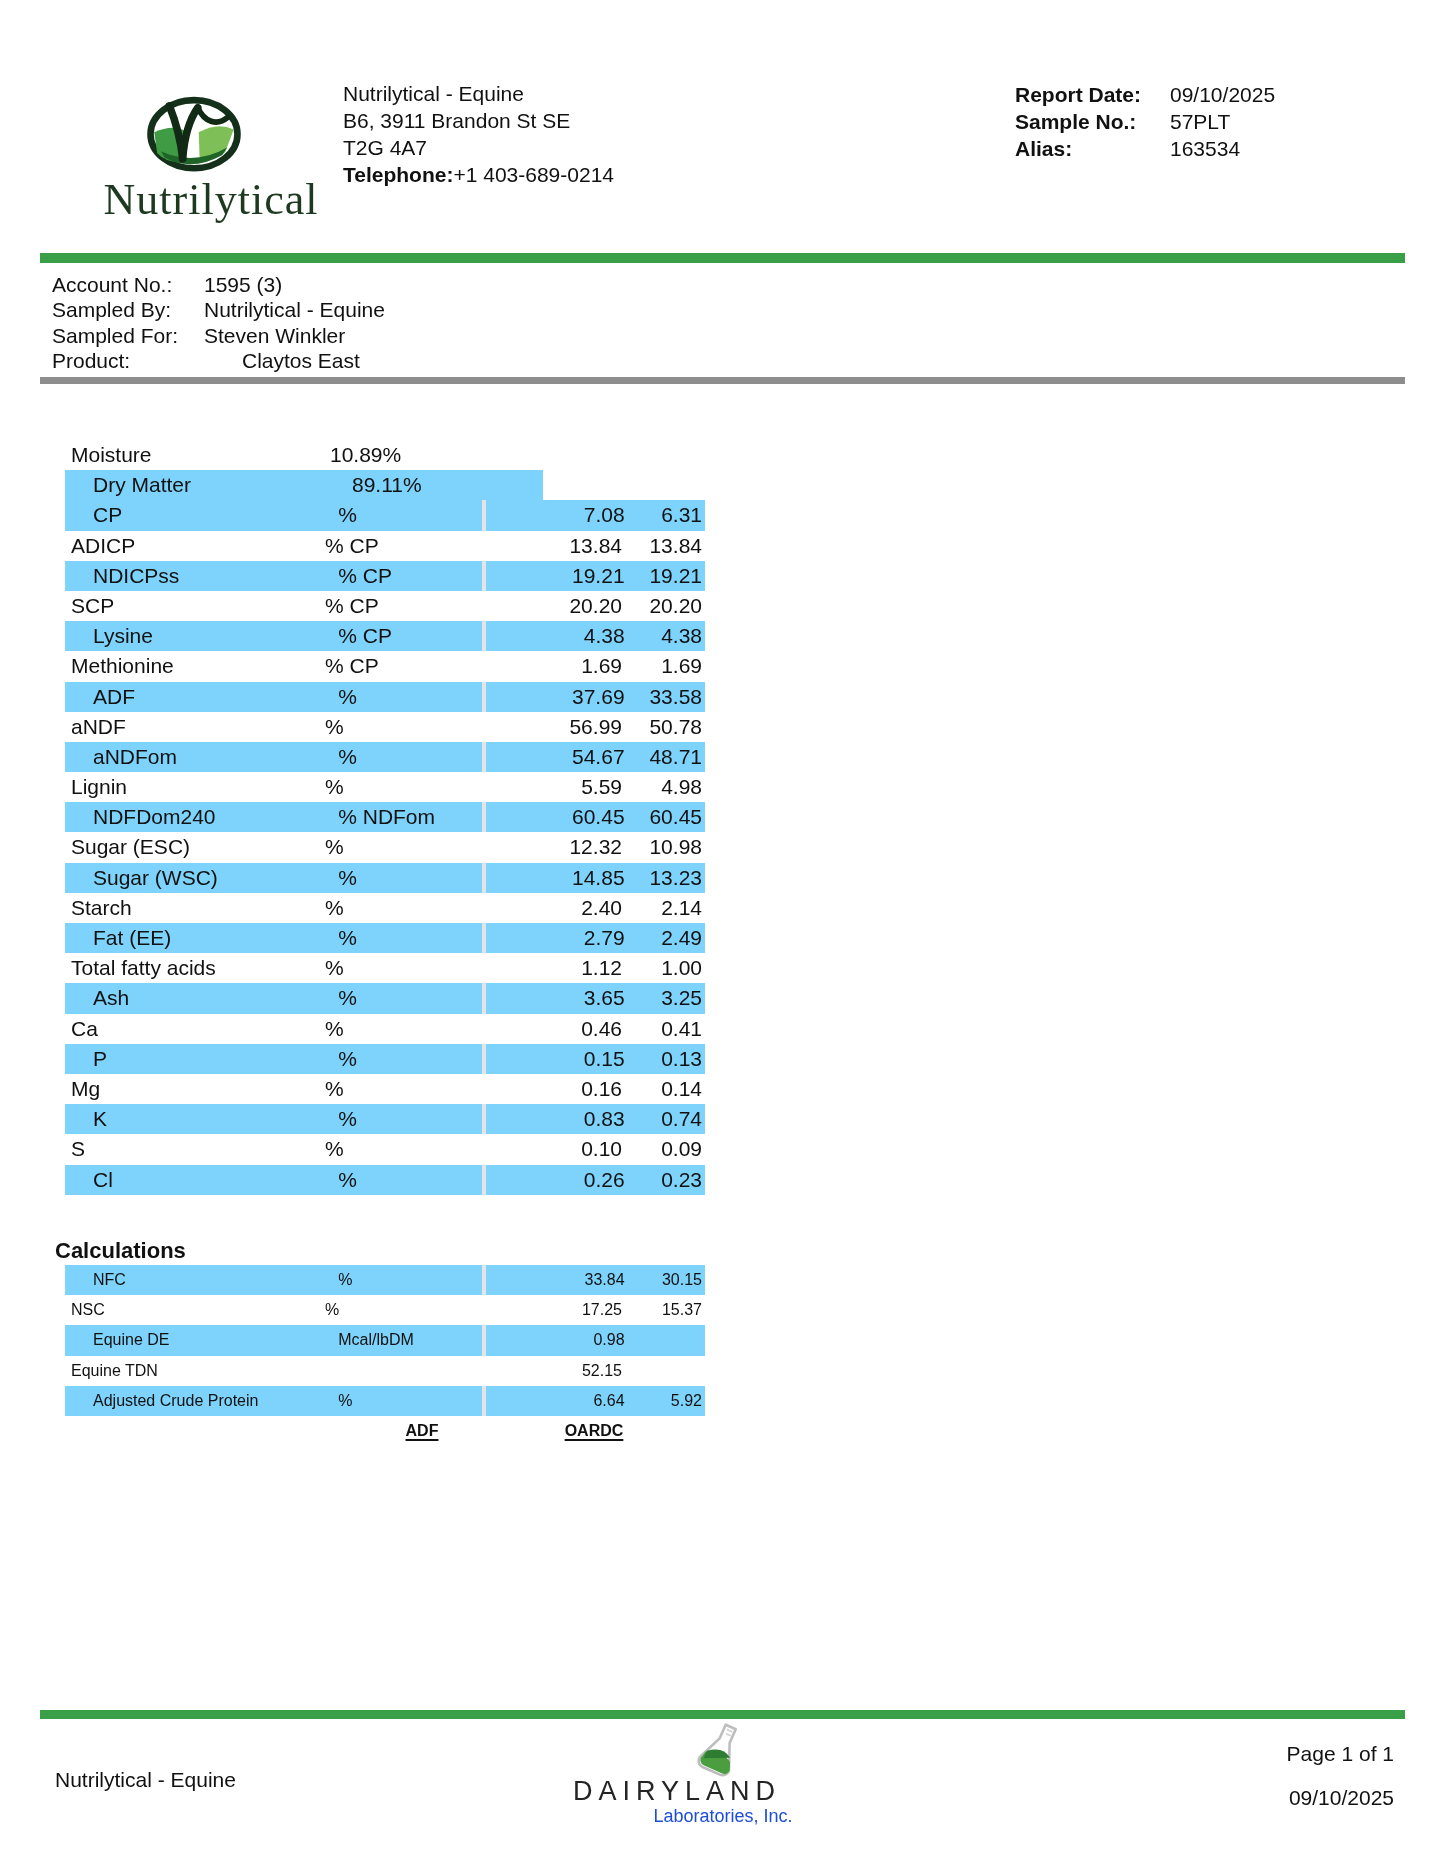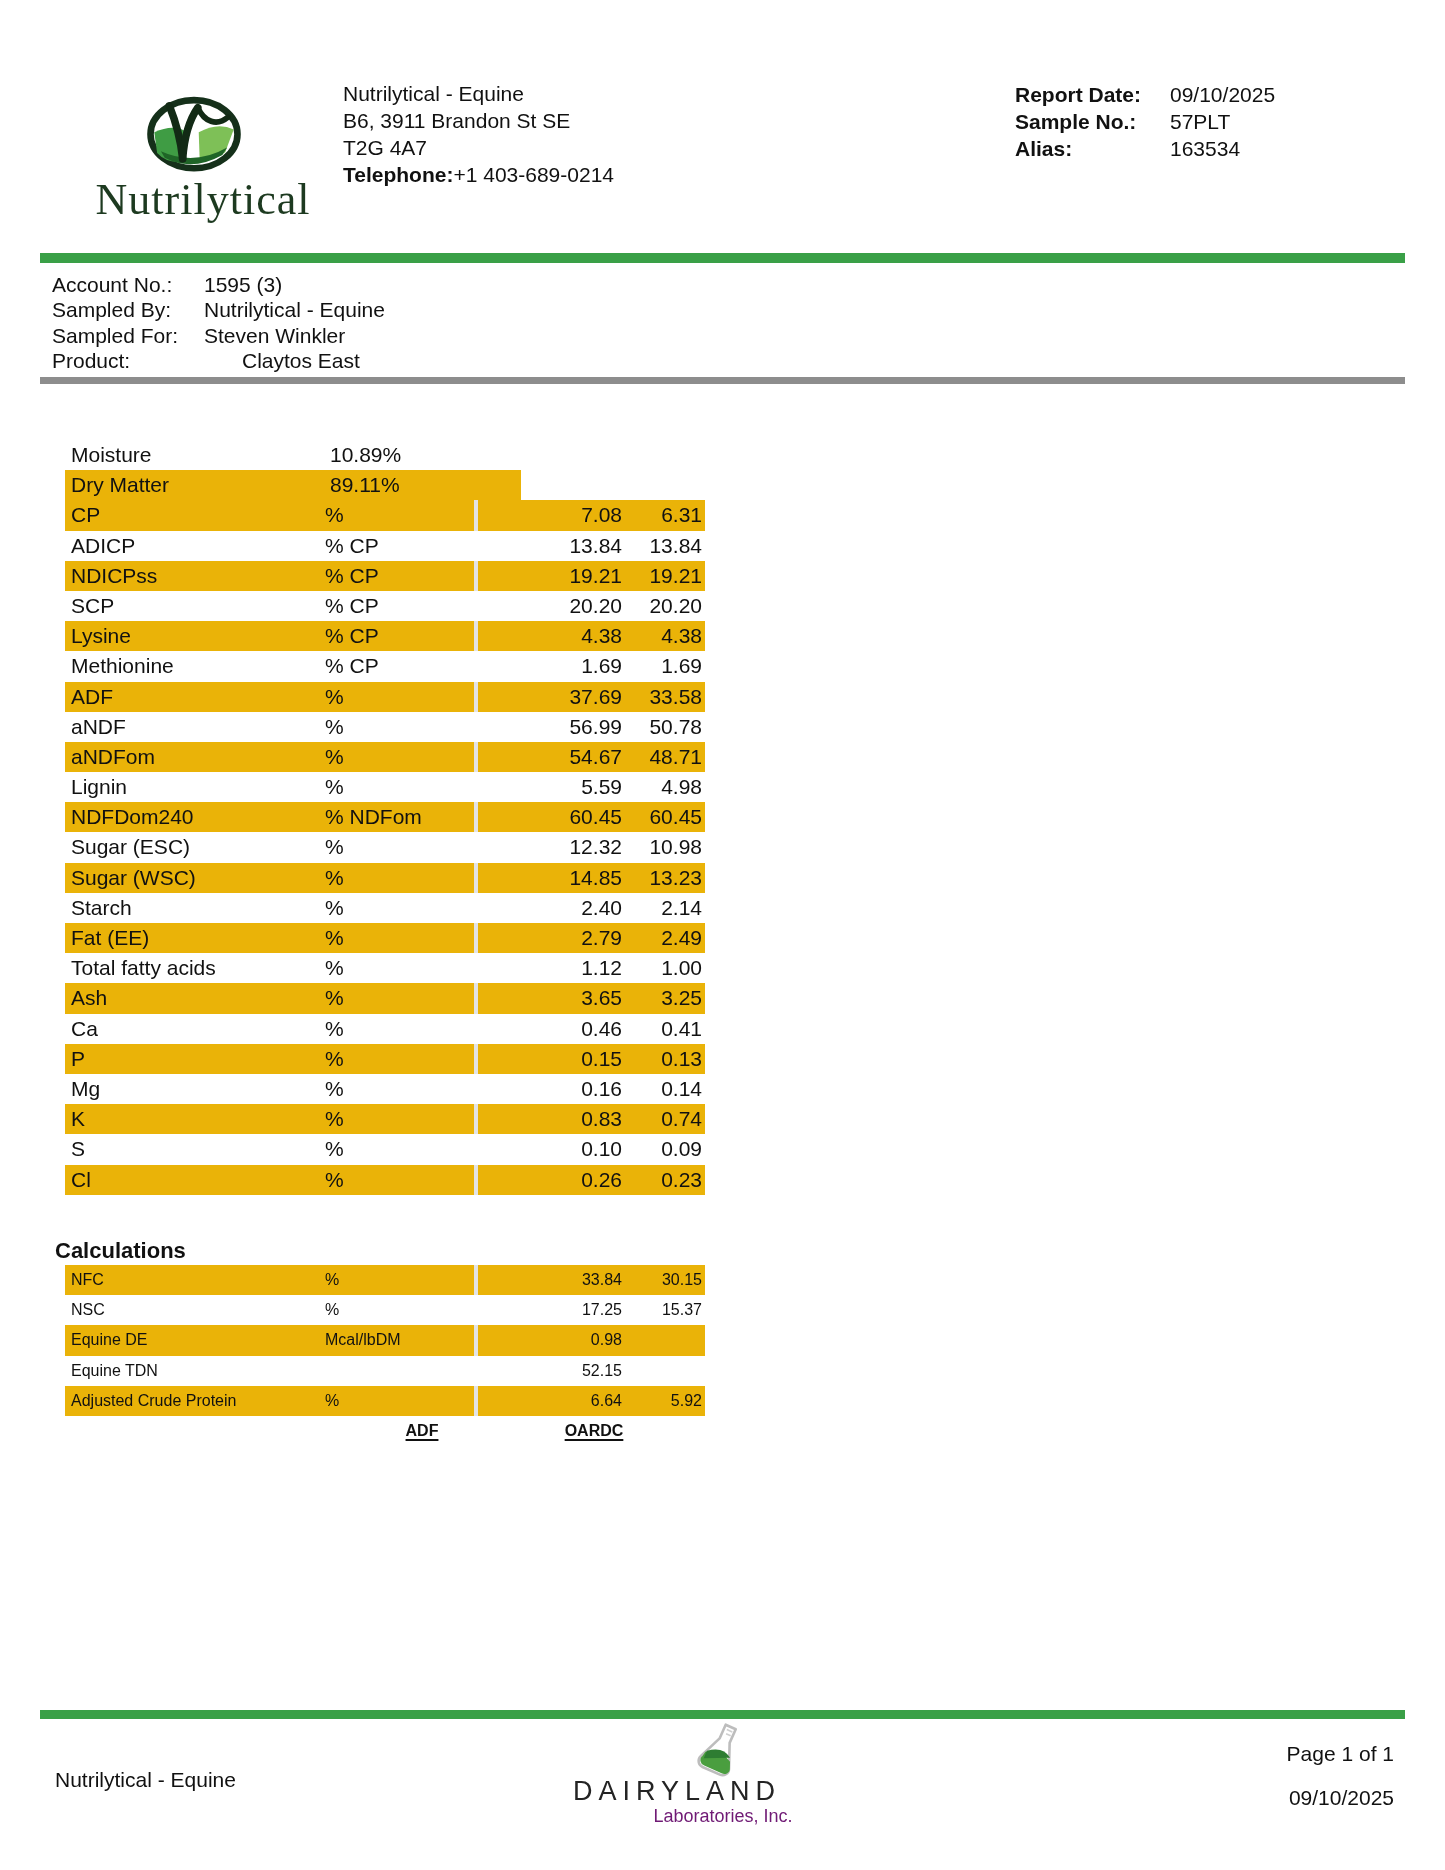--- a/index.html
+++ b/index.html
@@ -2,21 +2,21 @@
 <html><head>
 <meta charset="utf-8">
 <style>
   html,body{margin:0;padding:0;background:#fff;}
   .page{position:relative;width:1445px;height:1870px;background:#fff;
         font-family:"Liberation Sans",sans-serif;color:#111;overflow:hidden;}
 
   
   .logo-box{position:absolute;left:75px;top:72px;width:240px;height:150px;}
   .logo-svg{position:absolute;left:67px;top:24px;}
-  .logo-word{position:absolute;left:8px;top:102px;width:240px;text-align:center;
+  .logo-word{position:absolute;left:16px;top:102px;width:240px;text-align:center;
              font-family:"Liberation Serif",serif;font-size:44px;color:#1d3a20;letter-spacing:1px;}
   .addr{position:absolute;left:343px;top:80px;font-size:21px;line-height:27px;}
   .reportinfo{position:absolute;left:1015px;top:81px;font-size:21px;line-height:27px;}
   .reportinfo .lbl{display:inline-block;width:155px;font-weight:bold;}
 
   
   .greenbar{position:absolute;left:40px;width:1365px;height:10px;background:#3aa047;}
   .greenbar.top{top:253px;}
   .greenbar.foot{top:1710px;height:9px;}
   .graybar{position:absolute;left:40px;top:377px;width:1365px;height:7px;background:#8d8d8d;}
@@ -24,21 +24,21 @@
   
   .sampleinfo-left{position:absolute;left:52px;top:272px;font-size:21px;line-height:25.3px;}
   .sampleinfo-left .lbl{display:inline-block;width:152px;font-weight:normal;}
   .sampleinfo-left .row-product .lbl{width:190px;}
   .sampleinfo-right{position:absolute;left:836px;top:272px;font-size:21px;line-height:25.3px;}
   .sampleinfo-right .lbl{display:inline-block;width:190px;font-weight:bold;}
 
   
   .atable{position:absolute;left:65px;top:440px;width:640px;font-size:21px;}
   .trow{height:30.2px;line-height:30.2px;display:flex;white-space:nowrap;}
-  .trow.shaded{background:#eab308;}
+  .trow.shaded{background:#7dd3fc;padding-left:22px;}
   .c-label{width:252px;padding-left:6px;box-sizing:border-box;overflow:hidden;}
   .c-unit{width:157px;padding-left:8px;box-sizing:border-box;}
   .c-sep{width:4px;}
   .trow.shaded .c-sep{background:#e4e4e4;}
   .c-dry{width:152px;text-align:right;padding-right:8px;box-sizing:border-box;}
   .c-asis{width:75px;text-align:right;padding-right:3px;box-sizing:border-box;}
   .c-val-left{padding-left:13px;}
   .trow.narrow{width:456px;}
   .hdr{font-weight:bold;text-decoration:underline;text-decoration-thickness:2px;text-underline-offset:3px;}
 
@@ -51,21 +51,21 @@
   .tdnrow .c-tdnlabel{width:194px;padding-left:6px;box-sizing:border-box;background:#d3d3d3;}
   .tdnrow .c-lightcell{width:89px;background:#dedede;}
   .tdnrow .c-adfbox,.tdnrow .c-oardcbox{background:#d3d3d3;}
 
   
   .foot-left{position:absolute;left:55px;top:1768px;font-size:21px;}
   .flask{position:absolute;left:693px;top:1721px;}
   .foot-lab{position:absolute;left:573px;top:1776px;width:300px;
             font-size:27px;letter-spacing:6px;color:#242424;}
   .foot-sub{position:absolute;left:573px;top:1806px;width:300px;text-align:center;
-            font-size:18px;color:#701a75;}
+            font-size:18px;color:#1d4ed8;}
   .foot-page{position:absolute;left:1094px;top:1742px;width:300px;text-align:right;font-size:21px;}
   .foot-date{position:absolute;left:1094px;top:1786px;width:300px;text-align:right;font-size:21px;}
 </style>
 </head>
 <body>
 
 <div class="page">
 
   <div class="logo-box">
     <svg class="logo-svg" width="104" height="82" viewBox="0 0 110 86">

